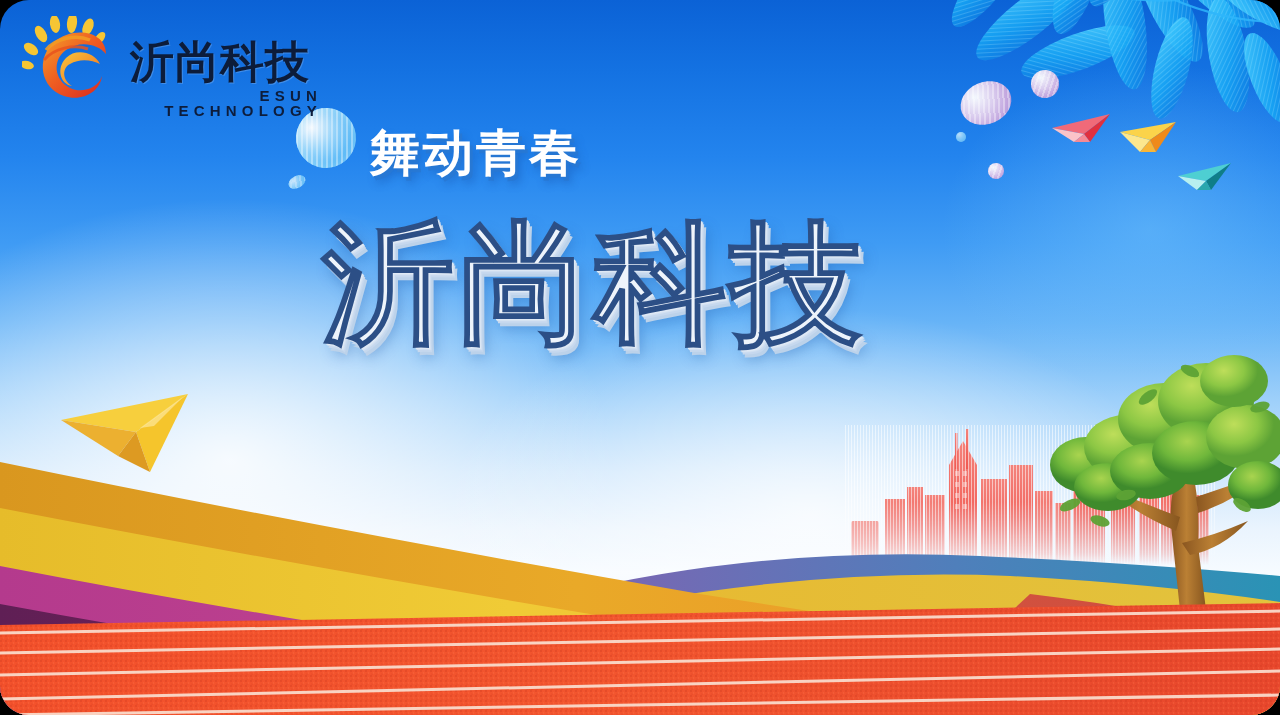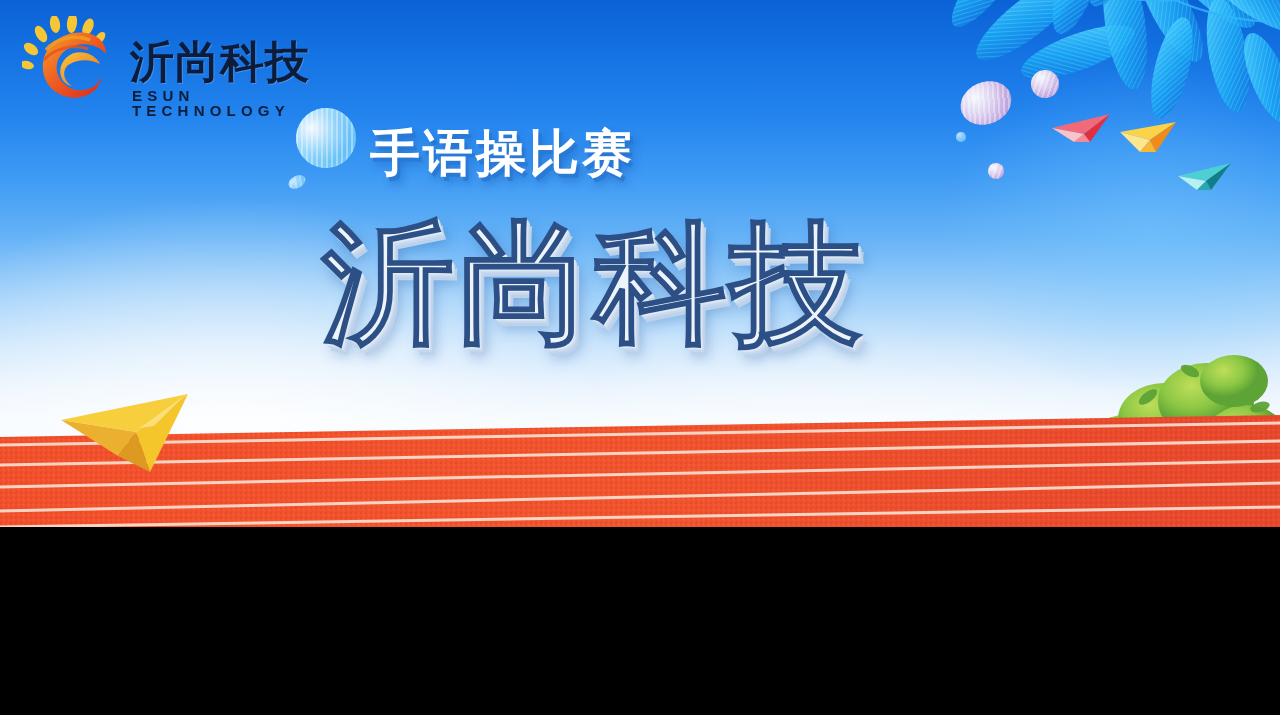--- a/index.html
+++ b/index.html
@@ -1,22 +1,23 @@
 <!DOCTYPE html>
 <html><head>
 <meta charset="utf-8">
 <style>
   html,body{margin:0;padding:0;background:#000;}
   #stage{
-    position:relative;width:1280px;height:527px;overflow:hidden;
+    position:relative;width:1280px;height:715px;overflow:hidden;
     font-family:"Liberation Sans","DejaVu Sans",sans-serif;
     background:linear-gradient(to bottom,
        #0b62d6 0%, #1472e2 10%, #2384ee 22%, #3f9bf4 34%,
        #66b3f7 45%, #9ed0fa 56%, #cde6fc 66%, #eaf4fe 74%,
        #f6fbff 80%, #eef7fe 88%, #e6f2fd 100%);
+    border-radius:29px;
   }
 
   
   .glow{position:absolute;border-radius:50%;pointer-events:none;}
   .glow-a{left:-180px;top:180px;width:820px;height:560px;
     background:radial-gradient(ellipse at center,rgba(255,255,255,.85),rgba(255,255,255,0) 66%);}
   .glow-b{left:430px;top:300px;width:760px;height:430px;
     background:radial-gradient(ellipse at center,rgba(255,255,255,.75),rgba(255,255,255,0) 68%);}
   .glow-c{left:940px;top:60px;width:420px;height:340px;
     background:radial-gradient(ellipse at center,rgba(120,200,255,.45),rgba(120,200,255,0) 70%);}
@@ -54,21 +55,21 @@
 
   
   .track{position:absolute;left:0;bottom:0;width:1280px;height:120px;overflow:hidden;}
 
   
   .logo{position:absolute;left:22px;top:16px;width:300px;height:96px;}
   .logo-cn{position:absolute;left:108px;top:24px;font-size:44px;font-weight:bold;
      color:#0c1c3a;letter-spacing:1px;line-height:1;
      text-shadow:1px 1px 0 rgba(255,255,255,.18);}
   .logo-en{position:absolute;left:110px;top:72px;font-size:15px;font-weight:bold;
-     color:#0d1d3c;letter-spacing:5.2px;line-height:1;}
+     color:#0d1d3c;letter-spacing:5.2px;line-height:1;text-align:right;}
 
   
   .subtitle{position:absolute;left:370px;top:128px;font-size:50px;font-weight:bold;
      color:#ffffff;letter-spacing:3px;line-height:1;
      text-shadow:3px 4px 0 rgba(40,120,210,.85), 5px 7px 9px rgba(20,80,170,.45);}
   .maintitle{position:absolute;left:322px;top:218px;font-size:132px;font-weight:bold;
      letter-spacing:4px;line-height:1;
      color:#eef4fb;
      -webkit-text-stroke:1.6px #2c4f86;
      text-shadow:
@@ -416,16 +417,16 @@
         <path d="M78,48 C72,36 54,32 44,42 C34,52 38,68 50,70 C40,64 40,52 48,48
                  C58,42 70,44 78,48 Z" fill="url(#sw2)"></path>
         <path d="M24,34 C34,22 54,18 68,24" stroke="#f29a24" stroke-width="3.5" fill="none" opacity=".9"></path>
         <path d="M22,44 C32,32 52,28 66,33" stroke="#e8531f" stroke-width="3" fill="none" opacity=".85"></path>
       </g>
     </svg>
     <div class="logo-cn">沂尚科技</div>
     <div class="logo-en">ESUN TECHNOLOGY</div>
   </div>
 
-  <div class="subtitle">手语操比赛</div>
+  <div class="subtitle">舞动青春</div>
   <div class="maintitle">沂尚科技</div>
 
 </div>
 
 </body></html>

